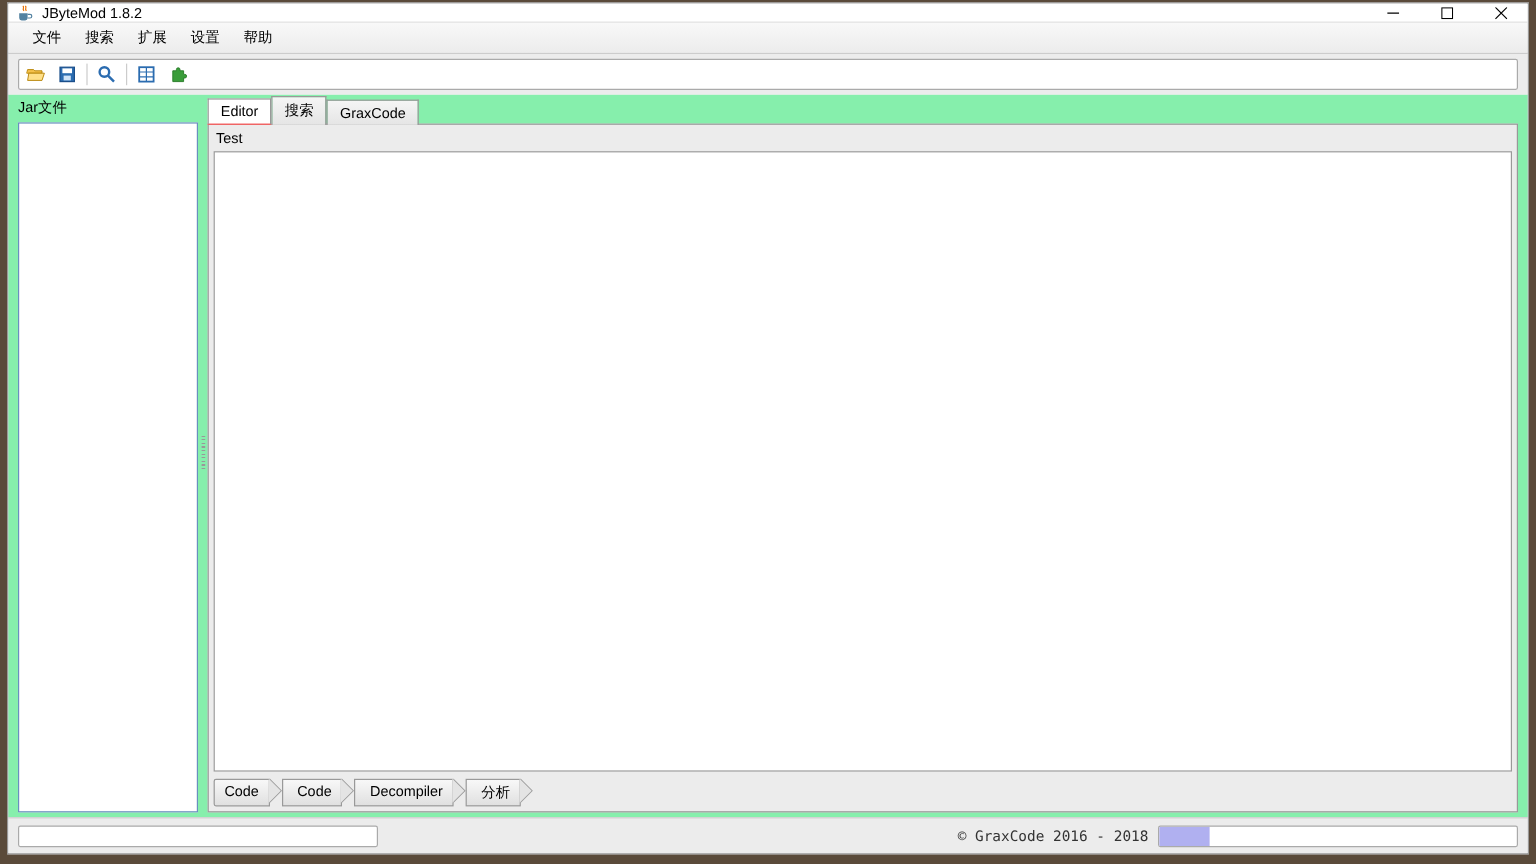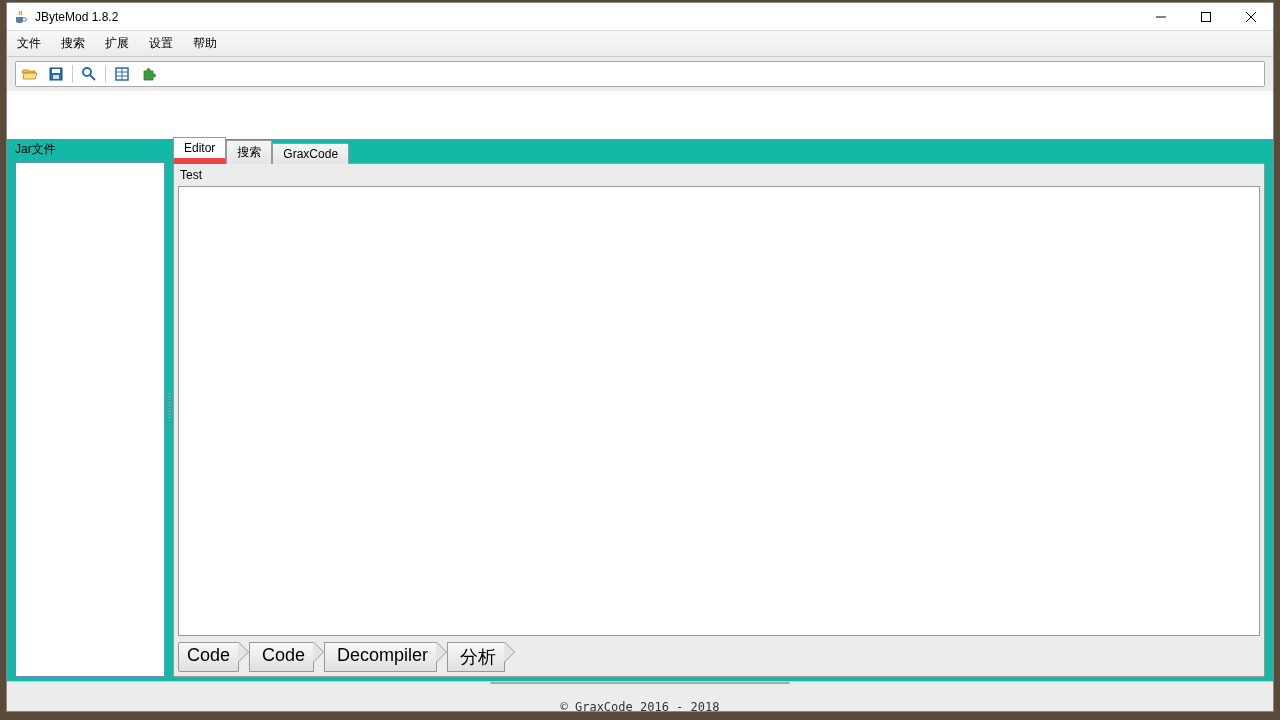--- a/index.html
+++ b/index.html
@@ -15,21 +15,21 @@
 .window {
   position: absolute;
   left: 6px; top: 2px;
   width: 1268px; height: 710px;
   background: #fff;
   border: 1px solid #888;
   display: flex;
   flex-direction: column;
 }
 .titlebar {
-  height: 28px;
+  height: 16px;
   background: #fff;
   display: flex;
   align-items: center;
   padding-left: 6px;
   border-bottom: 1px solid #ddd;
 }
 .titlebar .java-cup {
   width: 16px; height: 16px;
   margin-right: 6px;
   position: relative;
@@ -43,21 +43,21 @@
   cursor: default;
 }
 .win-btn svg { width: 10px; height: 10px; stroke: #000; stroke-width: 1; fill: none; }
 
 .menubar {
   height: 26px;
   background: linear-gradient(#f8f8f8, #ececec);
   border-bottom: 1px solid #ccc;
   display: flex;
   align-items: center;
-  padding: 0 0;
+  padding: 0 10px;
 }
 .menu-item {
   padding: 3px 10px;
   font-size: 12px;
   color: #000;
 }
 
 .toolbar-wrap {
   padding: 4px 8px;
   background: #ececec;
@@ -76,24 +76,23 @@
   width: 20px; height: 20px;
   display: flex; align-items: center; justify-content: center;
 }
 .tool-sep {
   width: 1px; height: 18px; background: #ccc;
 }
 
 .body {
   flex: 1;
   display: flex;
-  background: #14b8a6;
+  background: #86efac;
   padding: 0 8px 4px 8px;
   min-height: 0;
-  margin-top: 48px;
 }
 .left-panel {
   width: 150px;
   display: flex;
   flex-direction: column;
 }
 .left-label { font-size: 12px; padding: 2px 0 4px 0; }
 .tree {
   flex: 1;
   border: 1px solid #6a8fbf;
@@ -126,21 +125,21 @@
   border-bottom: none;
   background: linear-gradient(#f5f5f5, #e5e5e5);
   padding: 3px 10px;
   font-size: 12px;
   margin-right: 0px;
   position: relative;
   top: 1px;
 }
 .tab.active {
   background: #fff;
-  border-bottom: 6px solid #ef4444;
+  border-bottom: 1px solid #ef4444;
   z-index: 2;
 }
 .content-box {
   flex: 1;
   border: 1px solid #999;
   background: #ececec;
   display: flex;
   flex-direction: column;
   padding: 2px;
   min-height: 0;
@@ -155,21 +154,21 @@
 }
 .breadcrumb {
   display: flex;
   padding: 4px 2px 2px 2px;
 }
 .crumb {
   position: relative;
   background: linear-gradient(#f8f8f8, #e0e0e0);
   border: 1px solid #999;
   padding: 2px 8px 2px 12px;
-  font-size: 18px;
+  font-size: 12px;
   margin-right: 10px;
 }
 .crumb:first-child { padding-left: 8px; border-radius: 2px 0 0 2px; }
 .crumb::after {
   content: "";
   position: absolute;
   right: -10px; top: -1px;
   width: 0; height: 0;
   border-top: 10px solid transparent;
   border-bottom: 10px solid transparent;
@@ -188,21 +187,20 @@
 }
 
 .statusbar {
   height: 30px;
   background: #ececec;
   border-top: 1px solid #ccc;
   display: flex;
   align-items: center;
   padding: 0 8px;
   gap: 8px;
-  flex-direction: column;
 }
 .progress {
   width: 300px; height: 18px;
   border: 1px solid #aaa;
   background: #fff;
   border-radius: 2px;
 }
 .status-spacer { flex: 1; }
 .copyright { font-family: "Consolas", monospace; font-size: 12px; color: #333; }
 .mem-bar {

